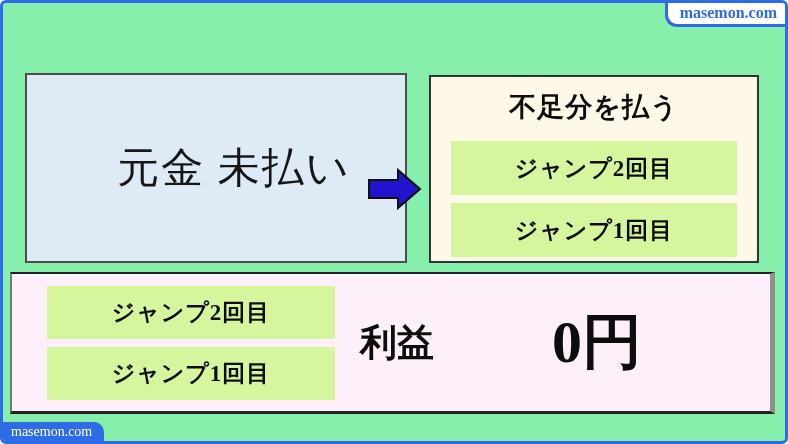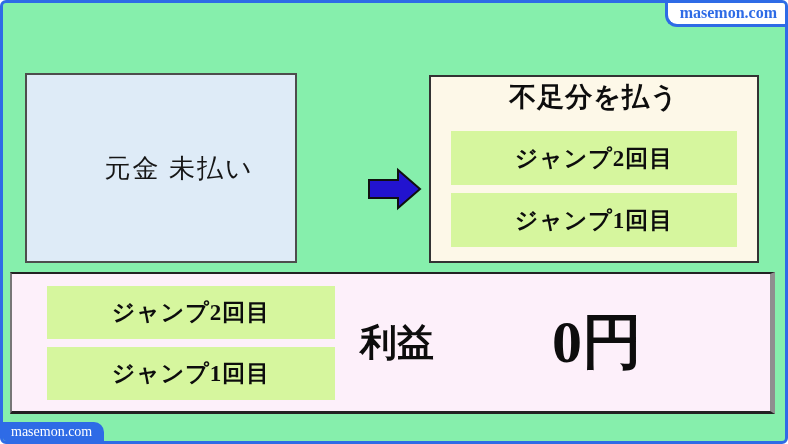--- a/index.html
+++ b/index.html
@@ -22,44 +22,45 @@
     letter-spacing:1px;
     color:#0d0d0d;
     white-space:nowrap;
   }
   .title-left{ left:22px; top:18px; width:330px; }
   .title-right{ left:426px; top:18px; width:330px; }
 
   .principal-box{
     position:absolute;
     left:22px; top:70px;
-    width:272px; height:190px;
+    width:382px; height:190px;
     background:var(--left-box-fill, #deebf7);
     border:2px solid #4d4d4d;
     display:flex; align-items:center; justify-content:center;
-    font-size:26px;
+    font-size:42px;
     font-weight:400;
     letter-spacing:2px;
     color:#161616;
     padding-left:36px;
   }
 
   .arrow-wrap{
     position:absolute;
     left:364px; top:164px;
     width:56px; height:44px;
   }
 
   .settle-box{
     position:absolute;
     left:426px; top:72px;
     width:330px; height:188px;
     background:var(--right-box-fill, #fdf8e8);
     border:2px solid #333;
     display:flex; flex-direction:column; align-items:center;
+    padding-top:10px;
   }
   .settle-heading{
     font-size:27px;
     font-weight:bold;
     letter-spacing:1px;
     margin:2px 0 16px 0;
     color:#0d0d0d;
   }
   .jump-chip{
     width:286px; height:54px;

